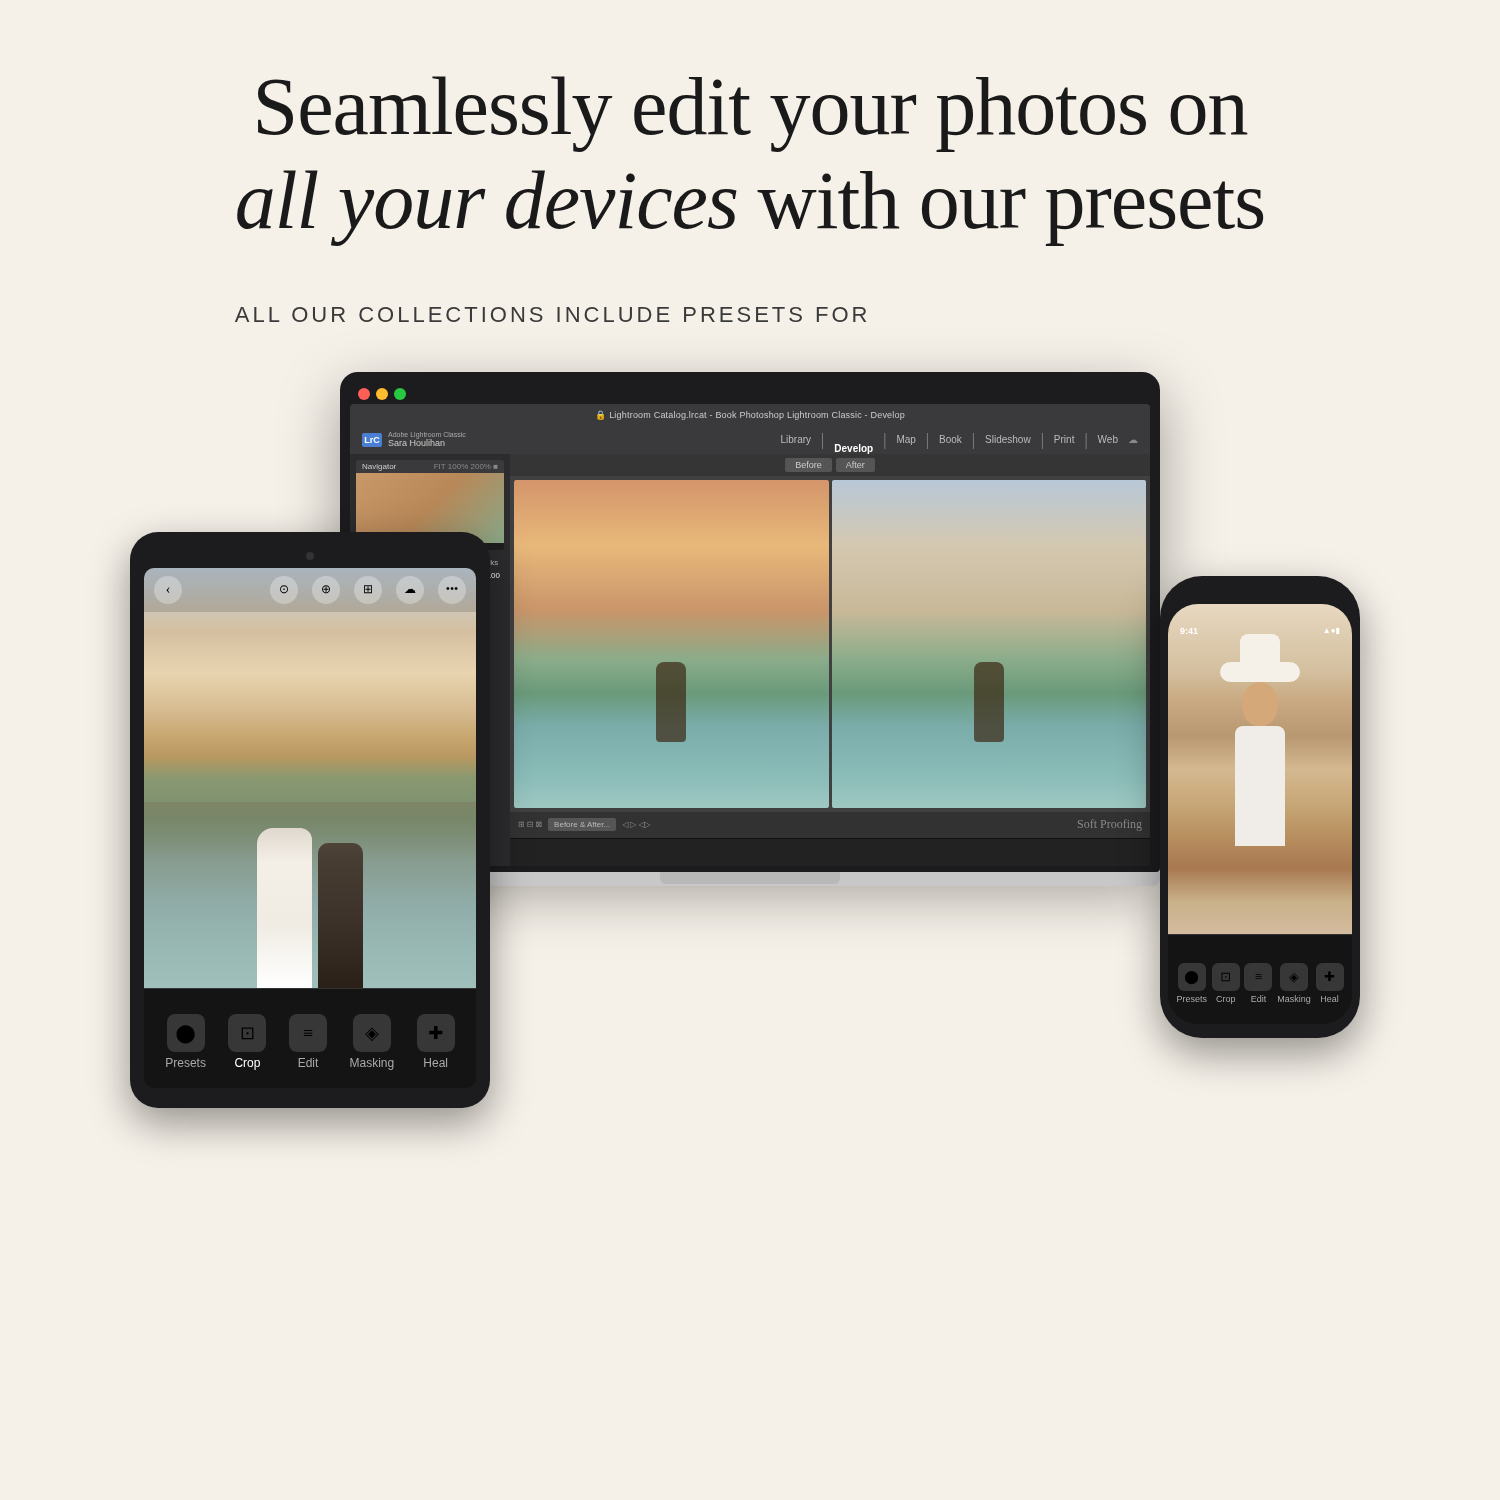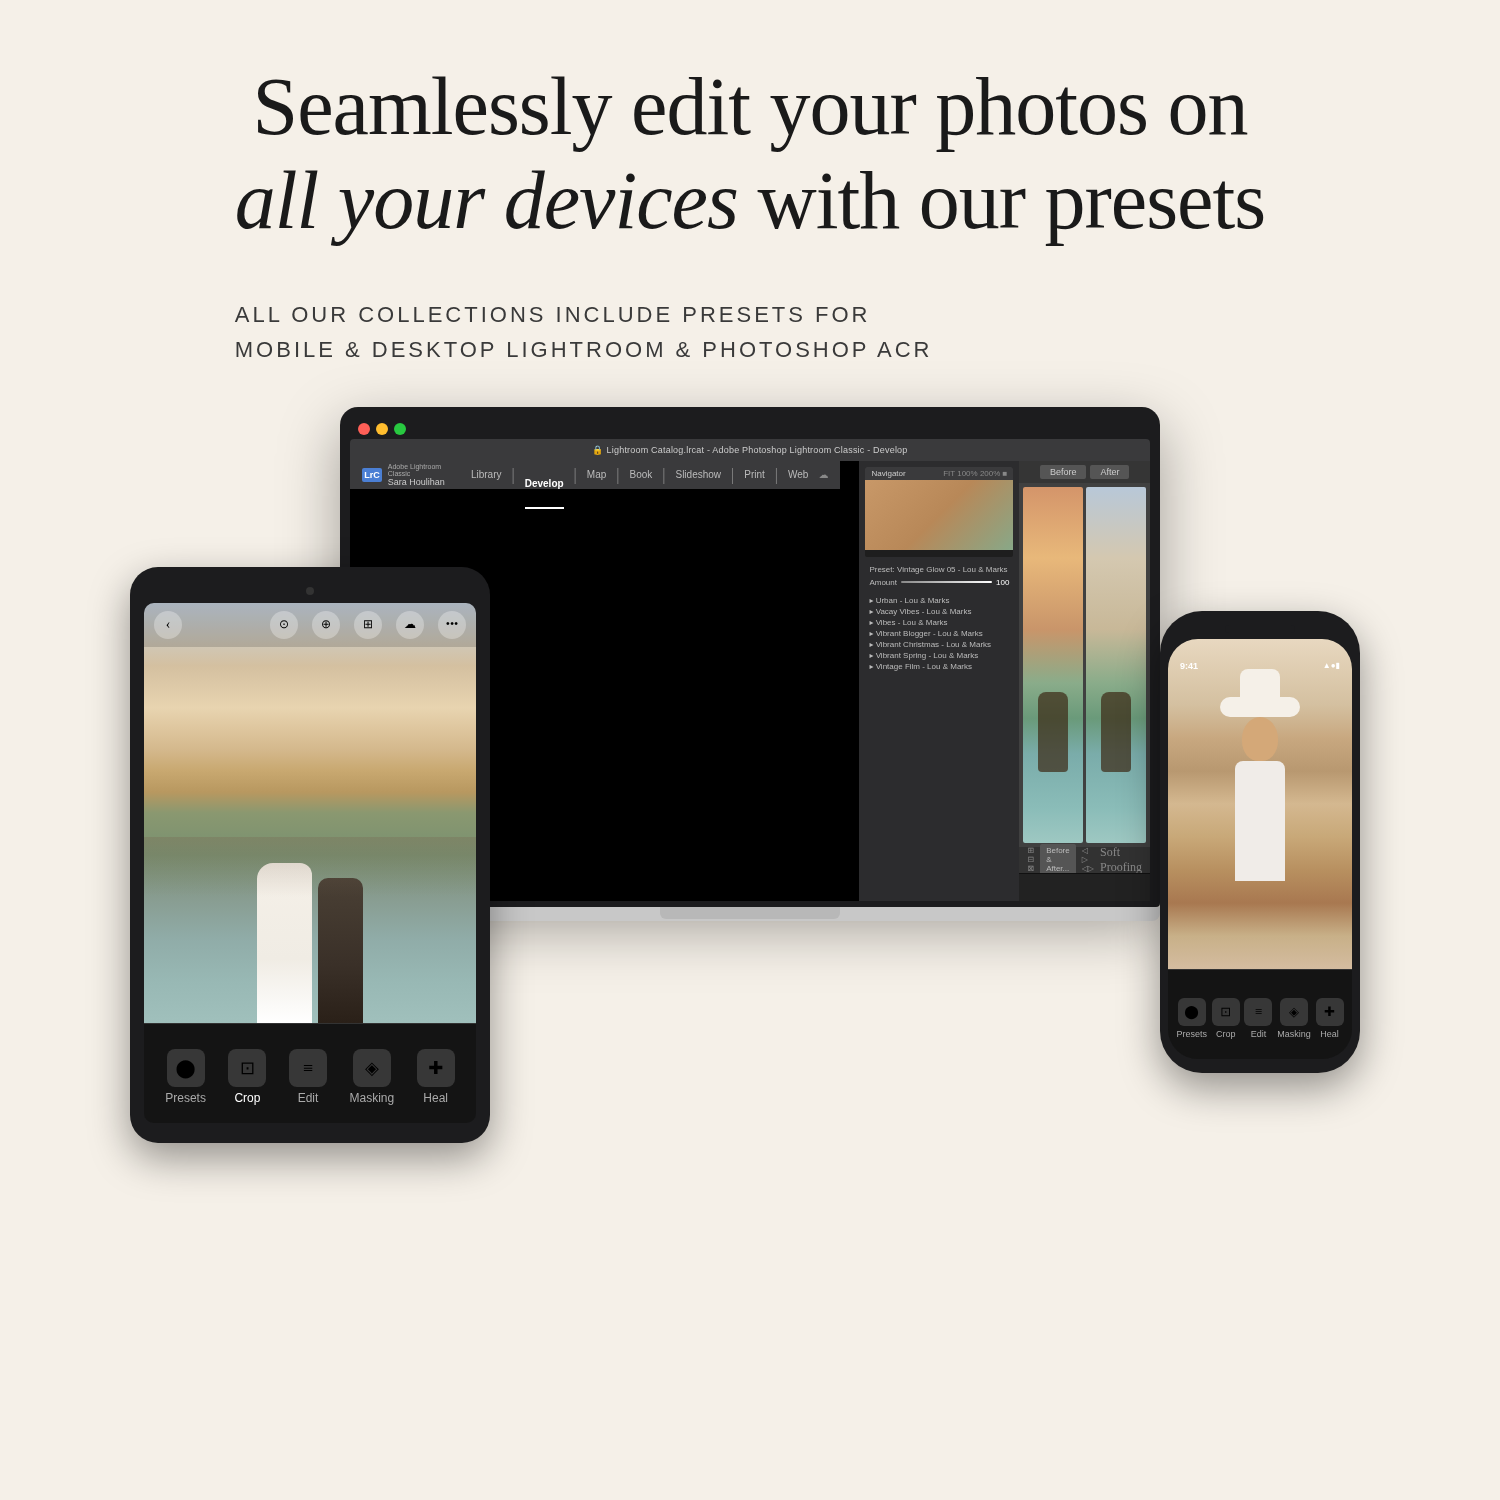--- a/index.html
+++ b/index.html
@@ -85,26 +85,25 @@
       display: flex;
       align-items: center;
       justify-content: center;
       font-size: 9px;
       color: #ccc;
       font-family: Arial, sans-serif;
       letter-spacing: 0.2px;
     }
 
     .laptop-screen {
-      background: #000000;
+      background: #ffffff;
       width: 100%;
       height: 440px;
       display: flex;
-      flex-direction: row;
-      gap: 19px;
+      flex-direction: column;
     }
 
     
     .lr-topbar {
       background: #3a3a3c;
       height: 28px;
       display: flex;
       align-items: center;
       padding: 0 12px;
       gap: 6px;
@@ -607,35 +606,34 @@
 </head>
 <body>
 
 <div class="hero-text">
   <div class="hero-title">
     <span>Seamlessly edit your photos on</span><br>
     <em>all your devices</em><span> with our presets</span>
   </div>
   <div class="subtitle">
     <span>ALL OUR COLLECTIONS INCLUDE PRESETS FOR</span><br>
-    <span>MOBILE &amp; DESKTOP LIGHTROOM &amp; PHOTOSHOP ACR</span>
   </div>
 </div>
 
 <div class="devices-container">
 
   <div class="laptop">
     <div class="laptop-body">
       <div class="laptop-traffic-lights">
         <div class="tl tl-red"></div>
         <div class="tl tl-yellow"></div>
         <div class="tl tl-green"></div>
       </div>
       <div class="laptop-titlebar">
-        <span>🔒 Lightroom Catalog.lrcat - Adobe Photoshop Lightroom Classic - Develop</span>
+        <span>🔒 Lightroom Catalog.lrcat - Book Photoshop Lightroom Classic - Develop</span>
       </div>
       <div class="laptop-screen">
 
         <div class="lr-topbar">
           <div class="lr-logo">
             <span>LrC</span>
           </div>
           <div class="lr-user">
             <div style="font-size:7px;color:#aaa;">Adobe Lightroom Classic</div>
             <div>Sara Houlihan</div>

